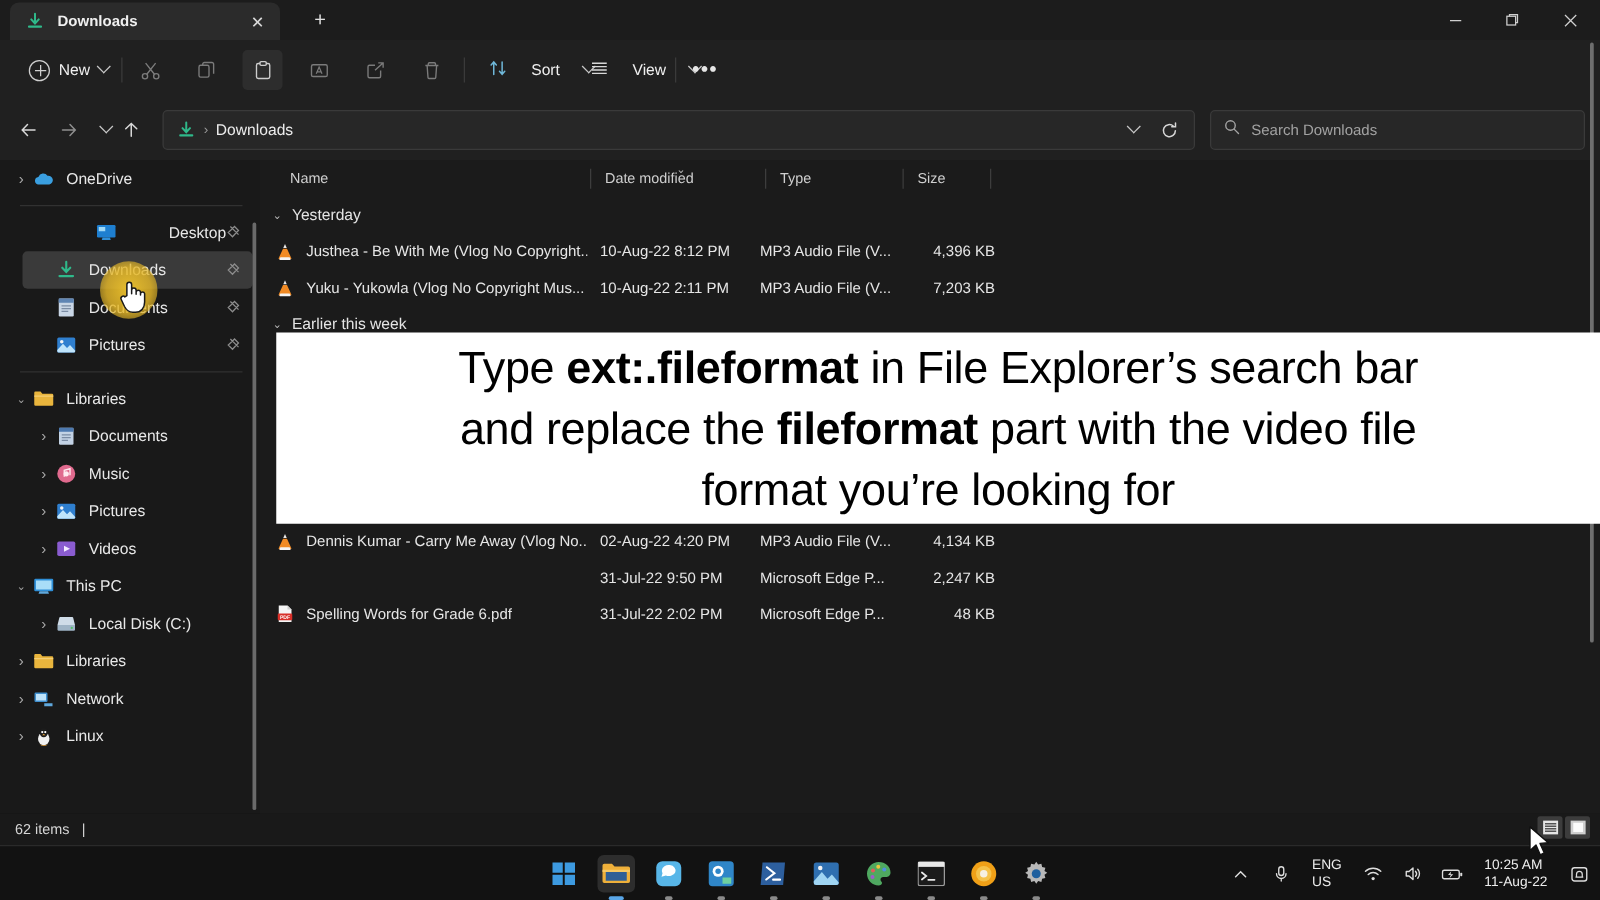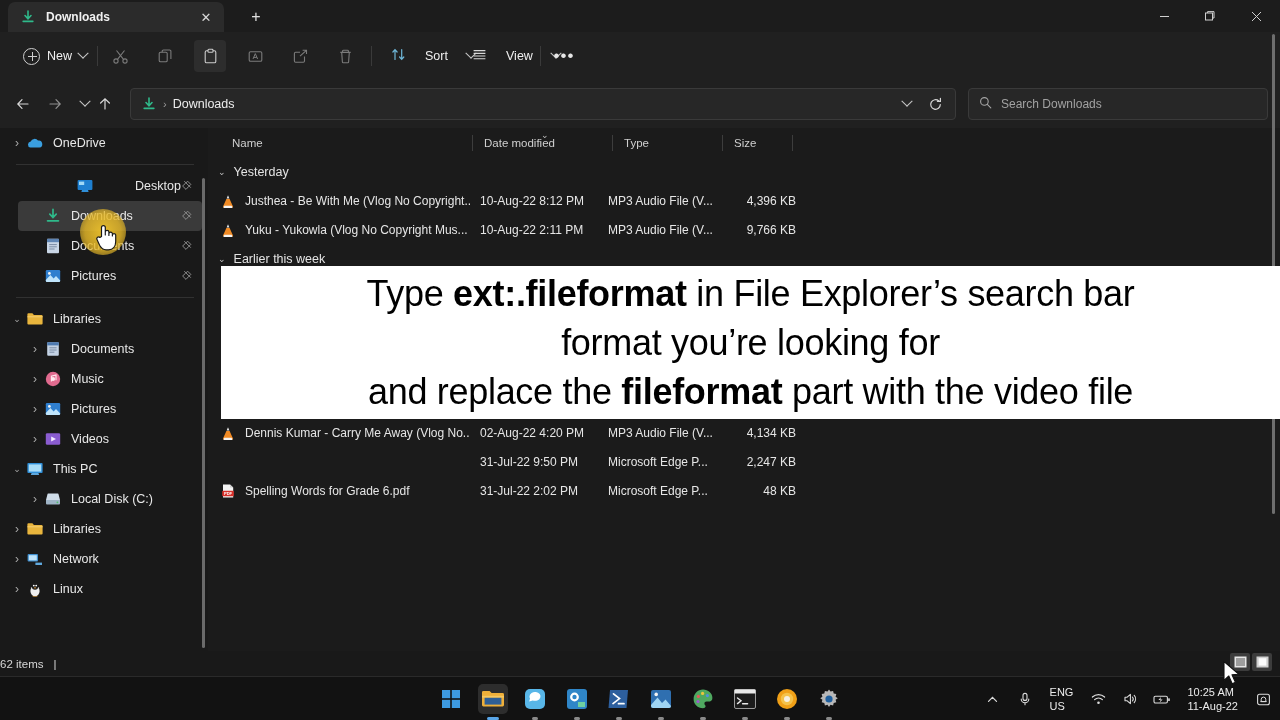--- a/index.html
+++ b/index.html
@@ -134,21 +134,21 @@
   .c-name { left:12px; width:250px; gap:9px; overflow:hidden; white-space:nowrap; }
   .c-date { left:272px; }
   .c-type { left:400px; }
   .c-size { left:520px; width:68px; justify-content:flex-end; }
   .fico { width:16px; height:16px; flex:0 0 16px; position:relative; }
   .fl-scroll { position:absolute; right:5px; top:34px; width:3px; height:480px; background:#6e6e6e; border-radius:2px; }
 
   
   .statusbar { position:absolute; left:0; top:651px; width:1280px; height:25px; background:#191919;
                display:flex; align-items:center; }
-  .status-txt { color:#d6d6d6; font-size:11.5px; padding-left:0; }
+  .status-txt { color:#d6d6d6; font-size:11.5px; padding-left:12px; }
   .status-caret { color:#d6d6d6; font-size:11.5px; margin-left:10px; }
   .viewtoggles { position:absolute; right:8px; top:653px; display:flex; gap:2px; }
   .vt { width:20px;height:18px;display:flex;align-items:center;justify-content:center;
         background:#3c3c3c;border-radius:2px; }
 
   
   .banner {
     position:absolute; left:221px; top:266px; width:1059px; height:153px;
     background:#ffffff; color:#000;
     display:flex; flex-direction:column; align-items:center; justify-content:center;
@@ -539,21 +539,21 @@
           <div class="c c-name">
             <span class="fico"><svg width="16" height="16" viewBox="0 0 16 16">
                 <path d="M8 2.2 L6.6 5.4 H9.4 z" fill="#e8e8e8"></path>
                 <path d="M6.4 6 H9.6 L13 13.4 a0.7 0.7 0 0 1 -0.6 1 H3.6 a0.7 0.7 0 0 1 -0.6 -1 z" fill="#f08a24"></path>
                 <path d="M4.3 12.7 H11.7 L12.4 14.2 a0.6 0.6 0 0 1 -0.5 0.8 H4.1 a0.6 0.6 0 0 1 -0.5 -0.8 z" fill="#f4f4f4"></path>
               </svg></span>
             <span>Yuku - Yukowla (Vlog No Copyright Mus...</span>
           </div>
           <div class="c c-date">10-Aug-22 2:11 PM</div>
           <div class="c c-type">MP3 Audio File (V...</div>
-          <div class="c c-size">9,766 KB</div>
+          <div class="c c-size">7,203 KB</div>
         </div>
         <div class="grp">
           <span class="gchev">⌄</span>
           <span>Earlier this week</span>
         </div>
         <div class="row">
           <div class="c c-name">
             <span class="fico"><svg width="16" height="16" viewBox="0 0 16 16">
                 <path d="M8 2.2 L6.6 5.4 H9.4 z" fill="#e8e8e8"></path>
                 <path d="M6.4 6 H9.6 L13 13.4 a0.7 0.7 0 0 1 -0.6 1 H3.6 a0.7 0.7 0 0 1 -0.6 -1 z" fill="#f08a24"></path>
@@ -667,24 +667,24 @@
         <rect x="0.5" y="0.5" width="12" height="11" fill="#cfcfcf"></rect>
         <rect x="2.6" y="2.2" width="7.8" height="7.4" fill="#fbfbfb"></rect>
       </svg>
     </div>
   </div>
 
   <div class="banner">
     <div class="banner-line">
       <span>Type </span><b>ext:.fileformat</b><span> in File Explorer’s search bar</span>
     </div>
-    <div class="banner-line">format you’re looking for</div>
     <div class="banner-line">
       <span>and replace the </span><b>fileformat</b><span> part with the video file</span>
     </div>
+    <div class="banner-line">format you’re looking for</div>
   </div>
 
   <div class="clickfx"></div>
   <div class="handcur">
     <svg width="22" height="28" viewBox="0 0 22 28">
       <path d="M6.5 13.5 V4.6 a1.9 1.9 0 0 1 3.8 0 V12 V9.1 a1.8 1.8 0 0 1 3.6 0 V12.4 V10.6 a1.8 1.8 0 0 1 3.5 0 V13 V11.9 a1.7 1.7 0 0 1 3.3 0 V18.5 c0 4.6 -2.6 8.3 -7.3 8.3 h-2.2 c-3.4 0 -5 -1.6 -6.6 -4.6 L2 16.6 a1.8 1.8 0 0 1 2.9 -2.1 z" fill="#ffffff" stroke="#1a1a1a" stroke-width="1.2" stroke-linejoin="round"></path>
     </svg>
   </div>
 
   <div class="taskbar">

